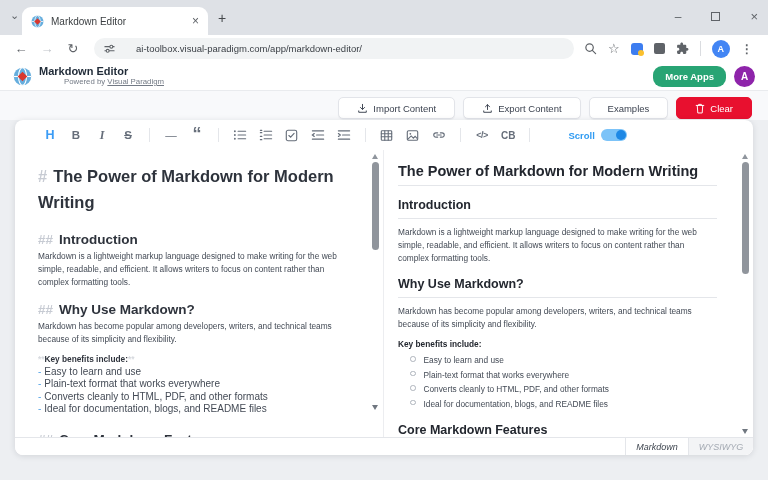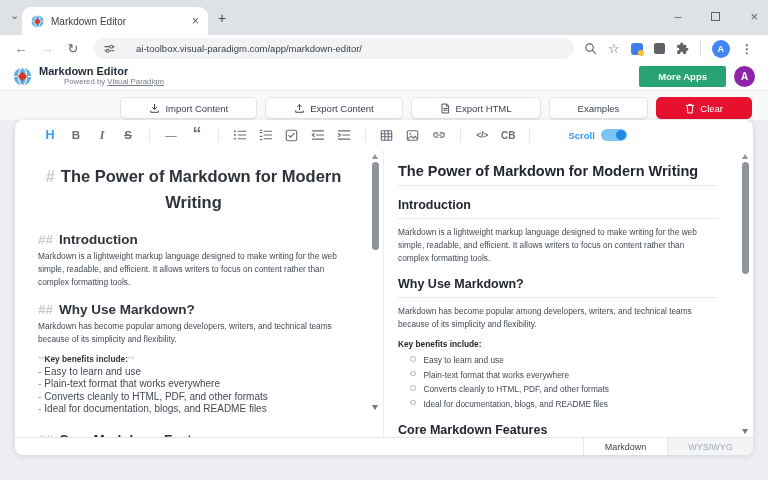--- a/index.html
+++ b/index.html
@@ -38,31 +38,31 @@
 
   
   .appheader { height:29px; background:#fff; border-bottom:1px solid #e9ebee;
                display:flex; align-items:center; padding:0 13px; gap:7px; }
   .apptitles { display:flex; flex-direction:column; line-height:1.15; }
   .apptitle { font-size:11px; font-weight:bold; color:#1f2a37; }
   .appsub { font-size:7.8px; color:#737a85;margin-left:25px; }
   .appsub a { color:#737a85; }
   .header-right { margin-left:auto; display:flex; align-items:center; gap:8px; }
   .moreapps { background:#28a474; color:#fff; font-size:9.5px; font-weight:bold;
-              border:none; border-radius:2px; padding:5px 19px; }
+              border:none; border-radius:9px; padding:5px 12px; }
   .p-avatar { width:21px; height:21px; border-radius:50%; background:#8e24aa; color:#fff;
               font-size:10px; font-weight:bold; display:flex; align-items:center; justify-content:center; }
 
   
   .main { position:absolute; top:91px; left:0; right:0; bottom:0;
           background:linear-gradient(#f8f9fb, #f8f9fb 29px, #edeff2 29px); }
   .actions { position:absolute; top:6px; right:16px; display:flex; gap:8px; }
   .abtn { height:22px; background:#fff; border:1px solid #e2e4e9; border-radius:5px;
           box-shadow:0 1px 1px rgba(40,45,60,.05); font-size:9.5px; color:#3c4350;
-          display:flex; align-items:center; gap:5px; padding:0 28px;
+          display:flex; align-items:center; gap:5px; padding:0 18px;
           font-family:"Liberation Sans", sans-serif; }
   .abtn svg { stroke:#3c4350; }
   .abtn.danger { background:#e8102f; border-color:#e8102f; color:#fff; }
   .abtn.danger svg { stroke:#fff; }
 
   
   .card { position:absolute; left:15px; top:29px; width:738px; height:335px; background:#fff;
           border-radius:8px; box-shadow:0 1px 6px rgba(25,30,45,.13); }
   .edtoolbar { height:30px; display:flex; align-items:center; padding-left:28px; gap:12px; }
   .tbi { color:#666e7a; font-weight:bold; font-size:11.5px; min-width:14px; text-align:center; }
@@ -82,21 +82,21 @@
                    border-radius:50%; background:#1e88e5; }
 
   .panes { position:absolute; top:30px; left:0; right:0; bottom:18px; display:flex; }
   .pane { position:relative; overflow:hidden; }
   .pane-editor { width:368px; padding:13px 34px 0 23px; }
   .pane-preview { flex:1; border-left:1px solid #ecedf0; padding:10px 36px 0 14px; }
 
   
   .mk { color:#c7cbd3; font-weight:bold; margin-right:6px; }
   .mk-light { color:#d6d9de; font-weight:bold; }
-  .ed-h1 { font-size:16.5px; font-weight:bold; color:#2e333c; line-height:1.6; margin-bottom:16px;text-align:center; }
+  .ed-h1 { font-size:16.5px; font-weight:bold; color:#2e333c; line-height:1.6; margin-bottom:16px; }
   .ed-h2 { font-size:13.5px; font-weight:bold; color:#2e333c; margin:13px 0 3px; }
   .ed-p { font-size:8.3px; color:#434a55; line-height:13px; margin-bottom:6px; }
   .ed-bold { font-size:8.3px; font-weight:bold; color:#2e333c; margin:8px 0 2px; }
   .mdline { font-size:10px; color:#434a55; line-height:12.5px; }
   .dash { color:#57a5e8; margin-right:3px; }
 
   
   .pv-h1 { font-size:14.5px; font-weight:bold; color:#23272f; padding-bottom:6px;
            border-bottom:1px solid #e4e6ea; margin:3px 0 8px; }
   .pv-h2 { font-size:12.5px; font-weight:bold; color:#23272f; padding-bottom:6px;
@@ -116,21 +116,21 @@
            border-bottom:5px solid #8f959d; margin-bottom:3px; }
   .sb-down { width:0; height:0; border-left:3.5px solid transparent; border-right:3.5px solid transparent;
              border-top:5px solid #707780; margin-top:auto; }
   .sb-thumb { width:7px; background:#90959c; border-radius:4px; }
   .th-left { height:88px; }
   .th-right { height:112px; }
 
   
   .tabbar { position:absolute; left:0; right:0; bottom:0; height:18px; border-top:1px solid #e4e6ea;
             background:#fff; border-radius:0 0 8px 8px; display:flex; justify-content:flex-end; }
-  .ftab { width:85px; display:flex; align-items:center; justify-content:center; font-size:9px; }
+  .ftab { width:64px; display:flex; align-items:center; justify-content:center; font-size:9px;font-style:italic; }
   .ftab-md { background:#fff; color:#3f4650; border-left:1px solid #e4e6ea; border-right:1px solid #e4e6ea; }
   .ftab-wys { background:#f3f4f6; color:#a3a9b2; border-radius:0 0 8px 0; }
 </style>
 </head>
 <body>
 
 <div class="window">
 
   <div class="tabstrip">
     <span class="tab-chevron">⌄</span>
@@ -214,28 +214,20 @@
       </button>
       <button class="abtn">
         <svg width="11" height="11" viewBox="0 0 16 16" fill="none" stroke-width="1.4" stroke-linecap="round">
             <path d="M8 9.5v-7"></path>
             <path d="M5 5.5L8 2.5l3 3"></path>
             <path d="M2.5 11.5v2h11v-2"></path>
           </svg>
         <span>Export Content</span>
       </button>
       <button class="abtn">
-        <svg width="11" height="11" viewBox="0 0 16 16" fill="none" stroke-width="1.3" stroke-linecap="round">
-            <path d="M3.5 1.5h6l3 3v10h-9z"></path>
-            <path d="M9.5 1.5v3h3"></path>
-            <path d="M5.5 8h5M5.5 10.5h5"></path>
-          </svg>
-        <span>Export HTML</span>
-      </button>
-      <button class="abtn">
         <span>Examples</span>
       </button>
       <button class="abtn danger">
         <svg width="10" height="11" viewBox="0 0 14 16" fill="none" stroke-width="1.4" stroke-linecap="round">
             <path d="M1.5 3.5h11"></path>
             <path d="M5 3.5V2h4v1.5"></path>
             <path d="M3 3.5l.8 11h6.4l.8-11"></path>
           </svg>
         <span>Clear</span>
       </button>

